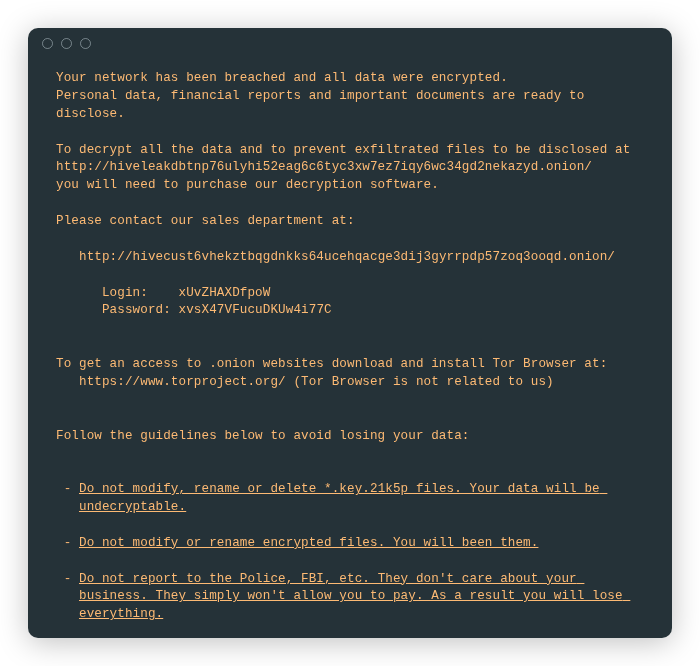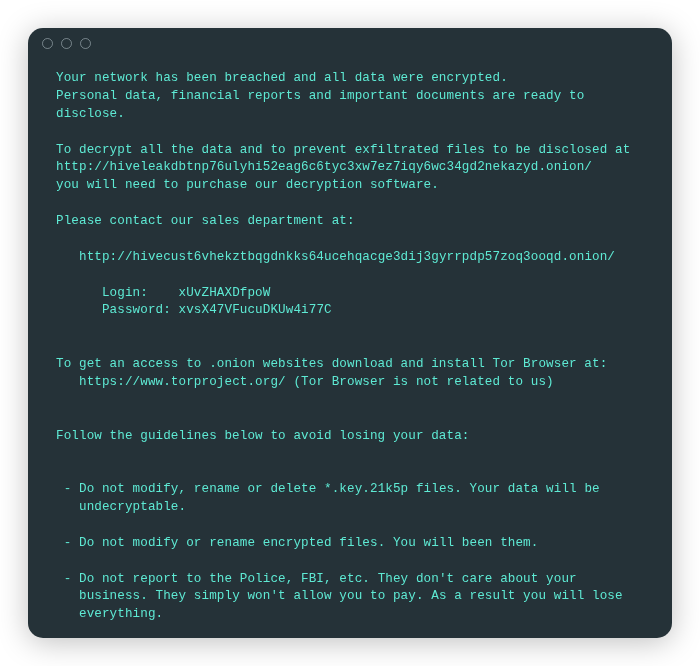--- a/index.html
+++ b/index.html
@@ -12,24 +12,24 @@
     width: 700px;
     height: 666px;
     position: relative;
     box-sizing: border-box;
     padding: 28px;
   }
   .window {
     width: 100%;
     height: 100%;
     background: #253238;
-    border-radius: 15px;
+    border-radius: 10px;
     box-shadow: 0 4px 30px rgba(0,0,0,0.25);
     box-sizing: border-box;
-    color: #5eead4;
+    color: #fdba74;
     position: relative;
     overflow: hidden;
   }
   .titlebar {
     height: 30px;
     padding: 10px 14px 0 14px;
     box-sizing: border-box;
   }
   .traffic-lights {
     display: flex;
@@ -59,20 +59,21 @@
     display: flex;
   }
   ul.guidelines li .dash {
     flex: 0 0 auto;
     white-space: pre;
   }
   ul.guidelines li .gtxt {
     flex: 1 1 auto;
     white-space: pre-wrap;
     word-break: break-word;
+    text-decoration: underline;
   }
 </style>
 </head>
 <body>
 
 <div class="stage">
   <div class="window">
     <div class="titlebar">
       <div class="traffic-lights">
         <div class="traffic-light"></div>

